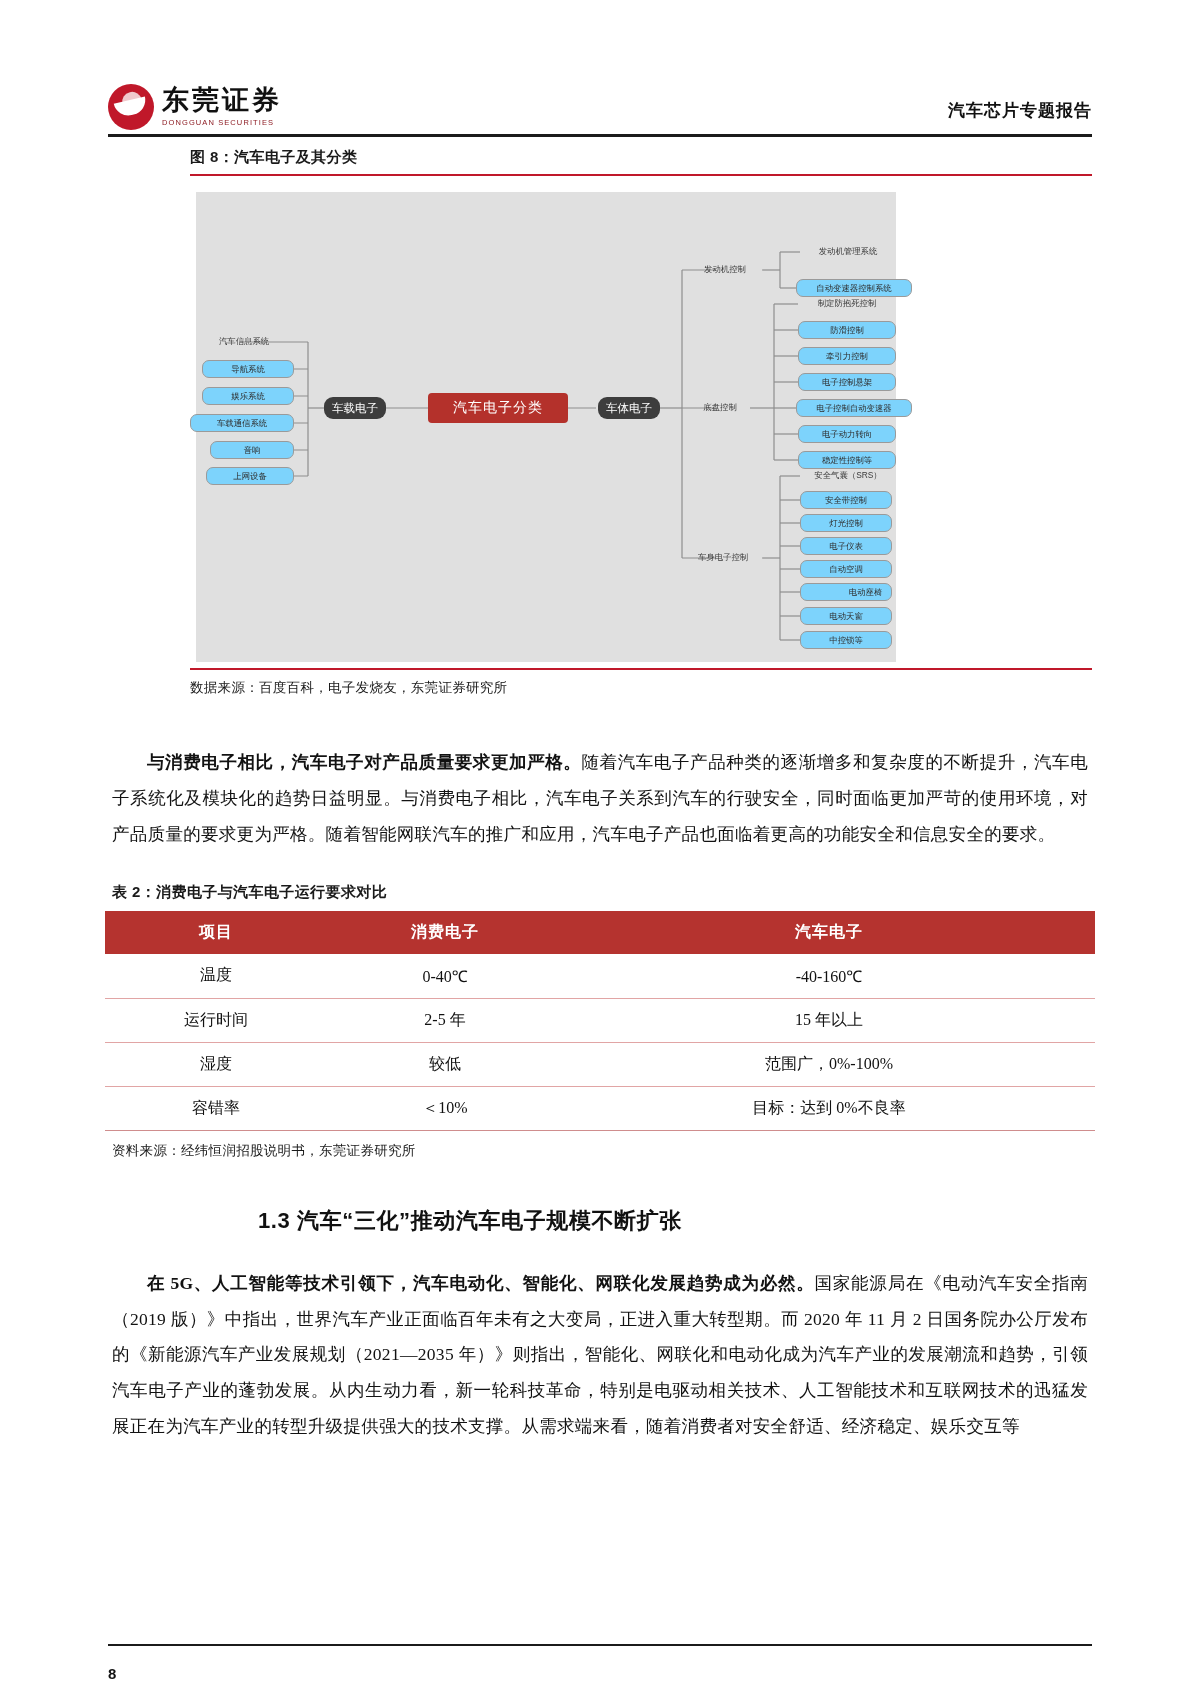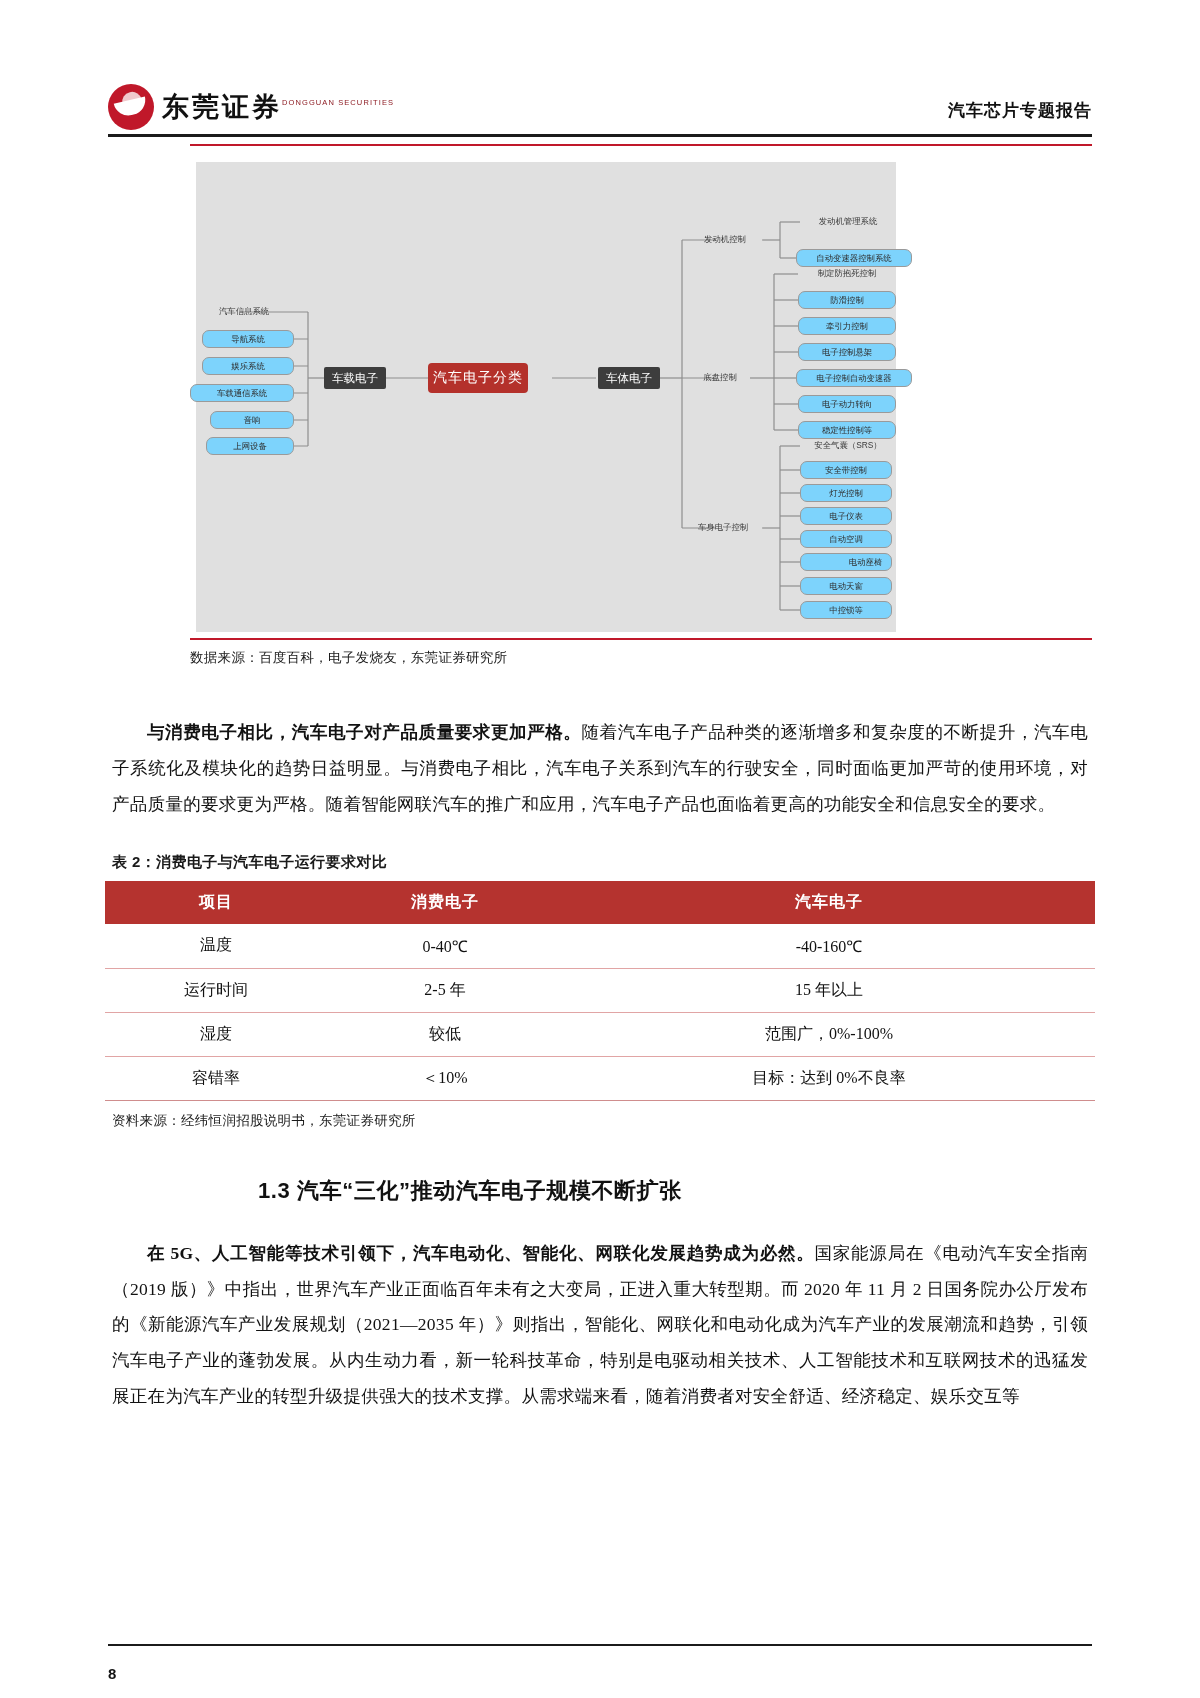--- a/index.html
+++ b/index.html
@@ -63,21 +63,21 @@
     left: 13px;
     top: 8px;
     width: 20px;
     height: 10px;
     background: #f0c9cd;
     border-radius: 12px 12px 0 0;
     transform: rotate(-13deg);
   }
   .brand-text {
     display: flex;
-    flex-direction: row;
+    flex-direction: column;
     line-height: 1;
     justify-content: center;
   }
   .brand-cn {
     font-family: "Liberation Serif", serif;
     font-weight: bold;
     font-size: 27px;
     letter-spacing: 3px;
     color: #111;
   }
@@ -142,28 +142,28 @@
     align-items: center;
     justify-content: center;
     white-space: nowrap;
   }
   .node-center {
     background: #b4312b;
     color: #ffffff;
     font-size: 14px;
     border-radius: 4px;
     height: 30px;
-    width: 100px;
+    width: 140px;
     letter-spacing: 1px;
   }
   .node-dark {
     background: #3d3d3d;
     color: #ffffff;
     font-size: 11.5px;
-    border-radius: 2px;
+    border-radius: 9px;
     height: 22px;
     width: 62px;
   }
   .node-plain {
     color: #3a3a3a;
     font-size: 8.4px;
     height: 17px;
     background: transparent;
   }
   .node-box {
@@ -286,20 +286,21 @@
       <div class="brand-mark"></div>
       <div class="brand-text">
         <span class="brand-cn">东莞证券</span>
         <span class="brand-en">DONGGUAN SECURITIES</span>
       </div>
     </div>
     <div class="header-title">汽车芯片专题报告</div>
   </div>
   <div class="header-rule"></div>
 
+  <div class="fig-caption">图 8：汽车电子及其分类</div>
   <div class="fig-rule"></div>
 
   <div class="diagram-wrap">
     <div class="diagram">
 
       <svg width="700" height="470">
         <g fill="none" stroke="#8e8e8e" stroke-width="1.2">
 
           <path d="M232,216 L190,216"></path>
 

